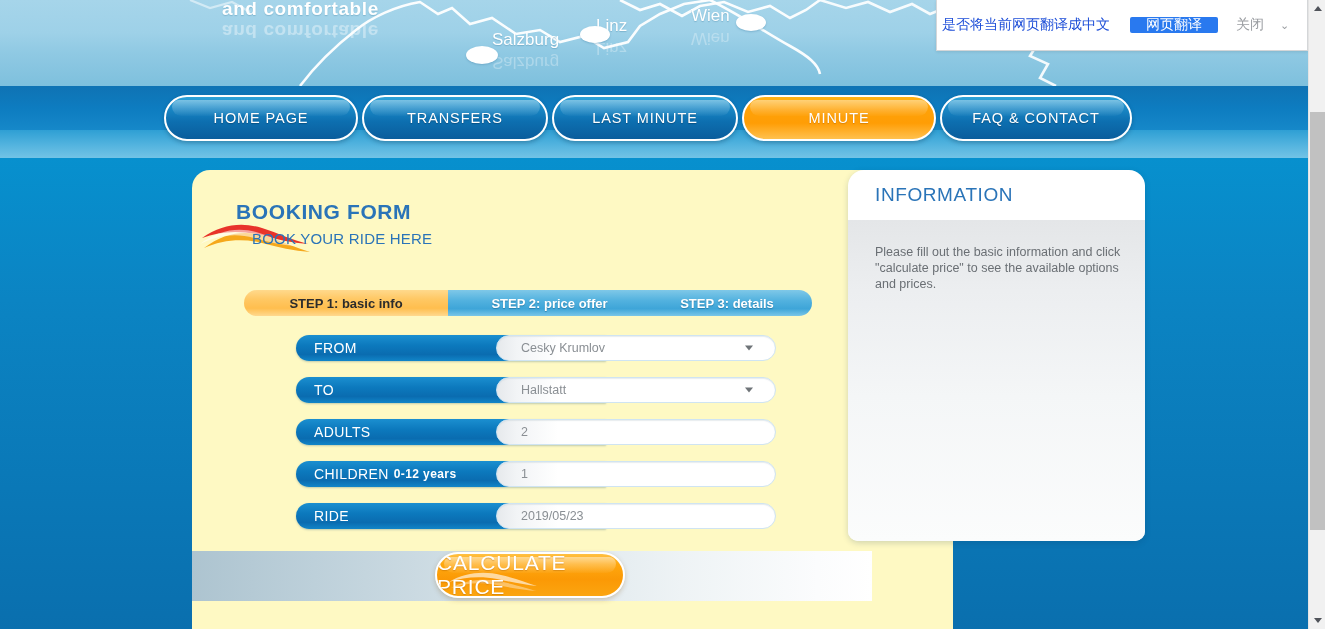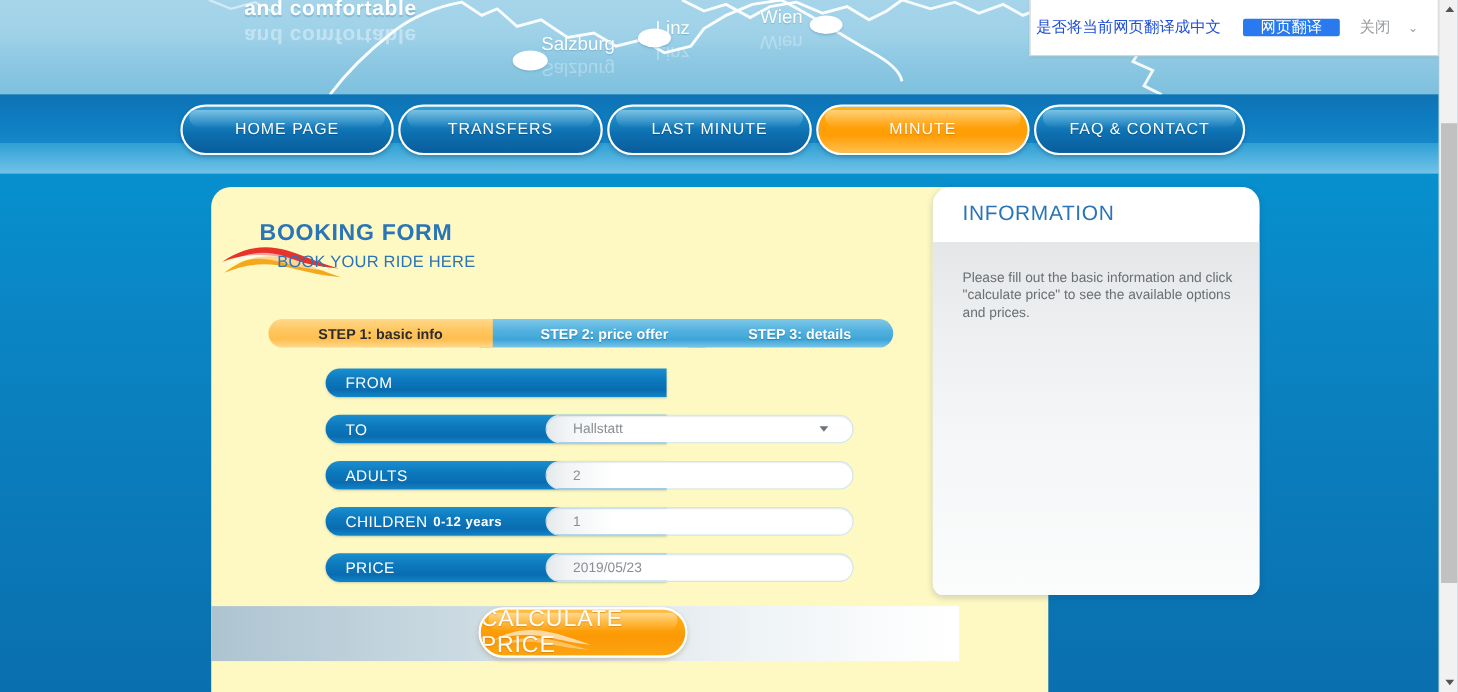--- a/index.html
+++ b/index.html
@@ -553,20 +553,24 @@
           <span>STEP 1: basic info</span>
         </div>
       </div>
 
       <div class="fields">
 
         <div class="field-row">
           <div class="field-label">
             <span>FROM</span>
           </div>
+          <div class="field-input sel">
+            <span>Cesky Krumlov</span>
+            <span class="caret"></span>
+          </div>
         </div>
 
         <div class="field-row">
           <div class="field-label">
             <span>TO</span>
           </div>
           <div class="field-input sel">
             <span>Hallstatt</span>
             <span class="caret"></span>
           </div>
@@ -586,21 +590,21 @@
             <span>CHILDREN</span>
             <span class="sub">0-12 years</span>
           </div>
           <div class="field-input">
             <span>1</span>
           </div>
         </div>
 
         <div class="field-row">
           <div class="field-label">
-            <span>PRICE</span>
+            <span>RIDE</span>
           </div>
           <div class="field-input">
             <span>2019/05/23</span>
           </div>
         </div>
 
       </div>
 
       <div class="calc-strip"></div>
       <div class="calc-btn">

